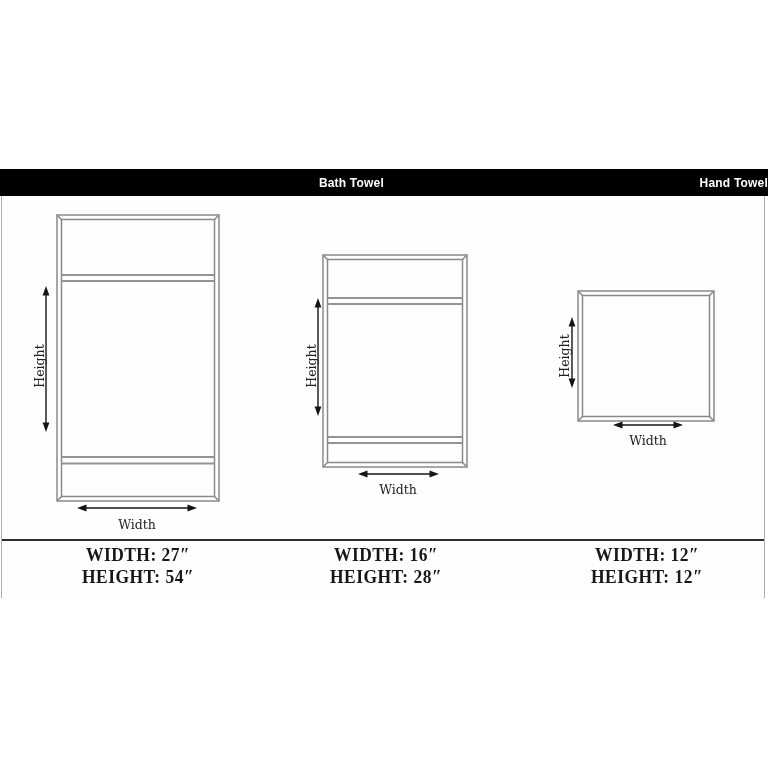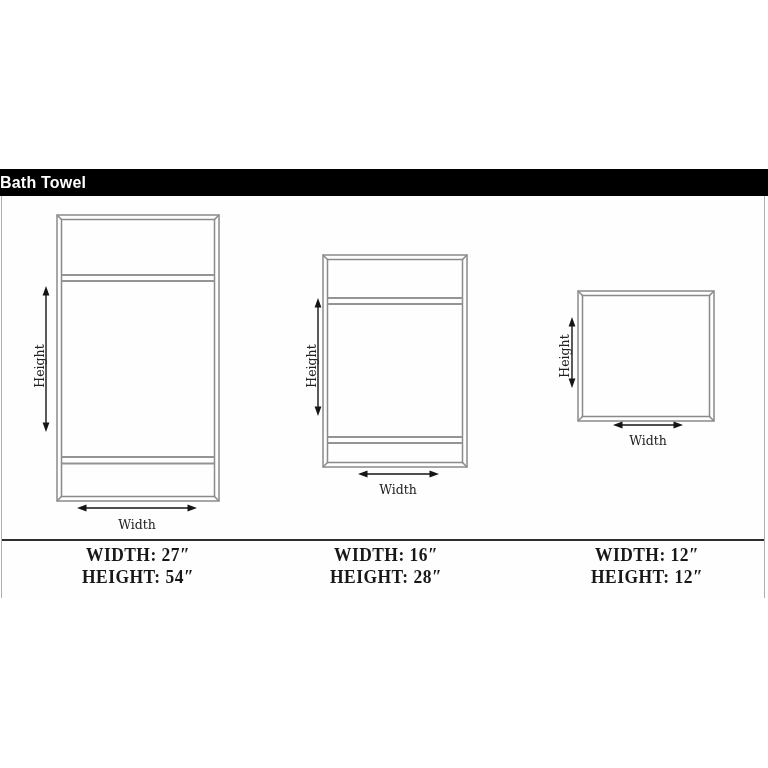--- a/index.html
+++ b/index.html
@@ -6,22 +6,22 @@
   .page{
     position:relative;width:768px;height:768px;background:#ffffff;
     font-family:"Liberation Sans",sans-serif;overflow:hidden;
   }
   
   .header-bar{
     position:absolute;left:0;top:169px;width:768px;height:27px;
     background:#000000;display:flex;align-items:center;
   }
   .header-col{
-    flex:1 1 0;text-align:left;color:#ffffff;font-weight:bold;
-    font-size:16px;letter-spacing:.2px;
+    flex:1 1 0;text-align:right;color:#ffffff;font-weight:bold;
+    font-size:12px;letter-spacing:.2px;
   }
   
   .content-box{
     position:absolute;left:1px;top:196px;width:762px;height:402px;
     border-left:1px solid #aeaeae;border-right:1px solid #aeaeae;
     background:#fefefe;
   }
   .diagram-svg{position:absolute;left:-2px;top:0;}
   
   .dim-label{
@@ -44,20 +44,21 @@
     white-space:nowrap;
   }
 </style>
 </head>
 <body>
 
 <div class="page">
 
   <div class="header-bar">
     <div class="header-col">Bath Towel</div>
+    <div class="header-col">Hand Towel</div>
   </div>
 
   <div class="content-box">
 
     <svg class="diagram-svg" width="768" height="402" viewBox="0 196 768 402">
       <g stroke="#8a8a8a" stroke-width="1.5" fill="none">
 
         <g>
           <rect x="57" y="215" width="162" height="286"></rect>
           <rect x="61.5" y="219.5" width="153" height="277"></rect>

